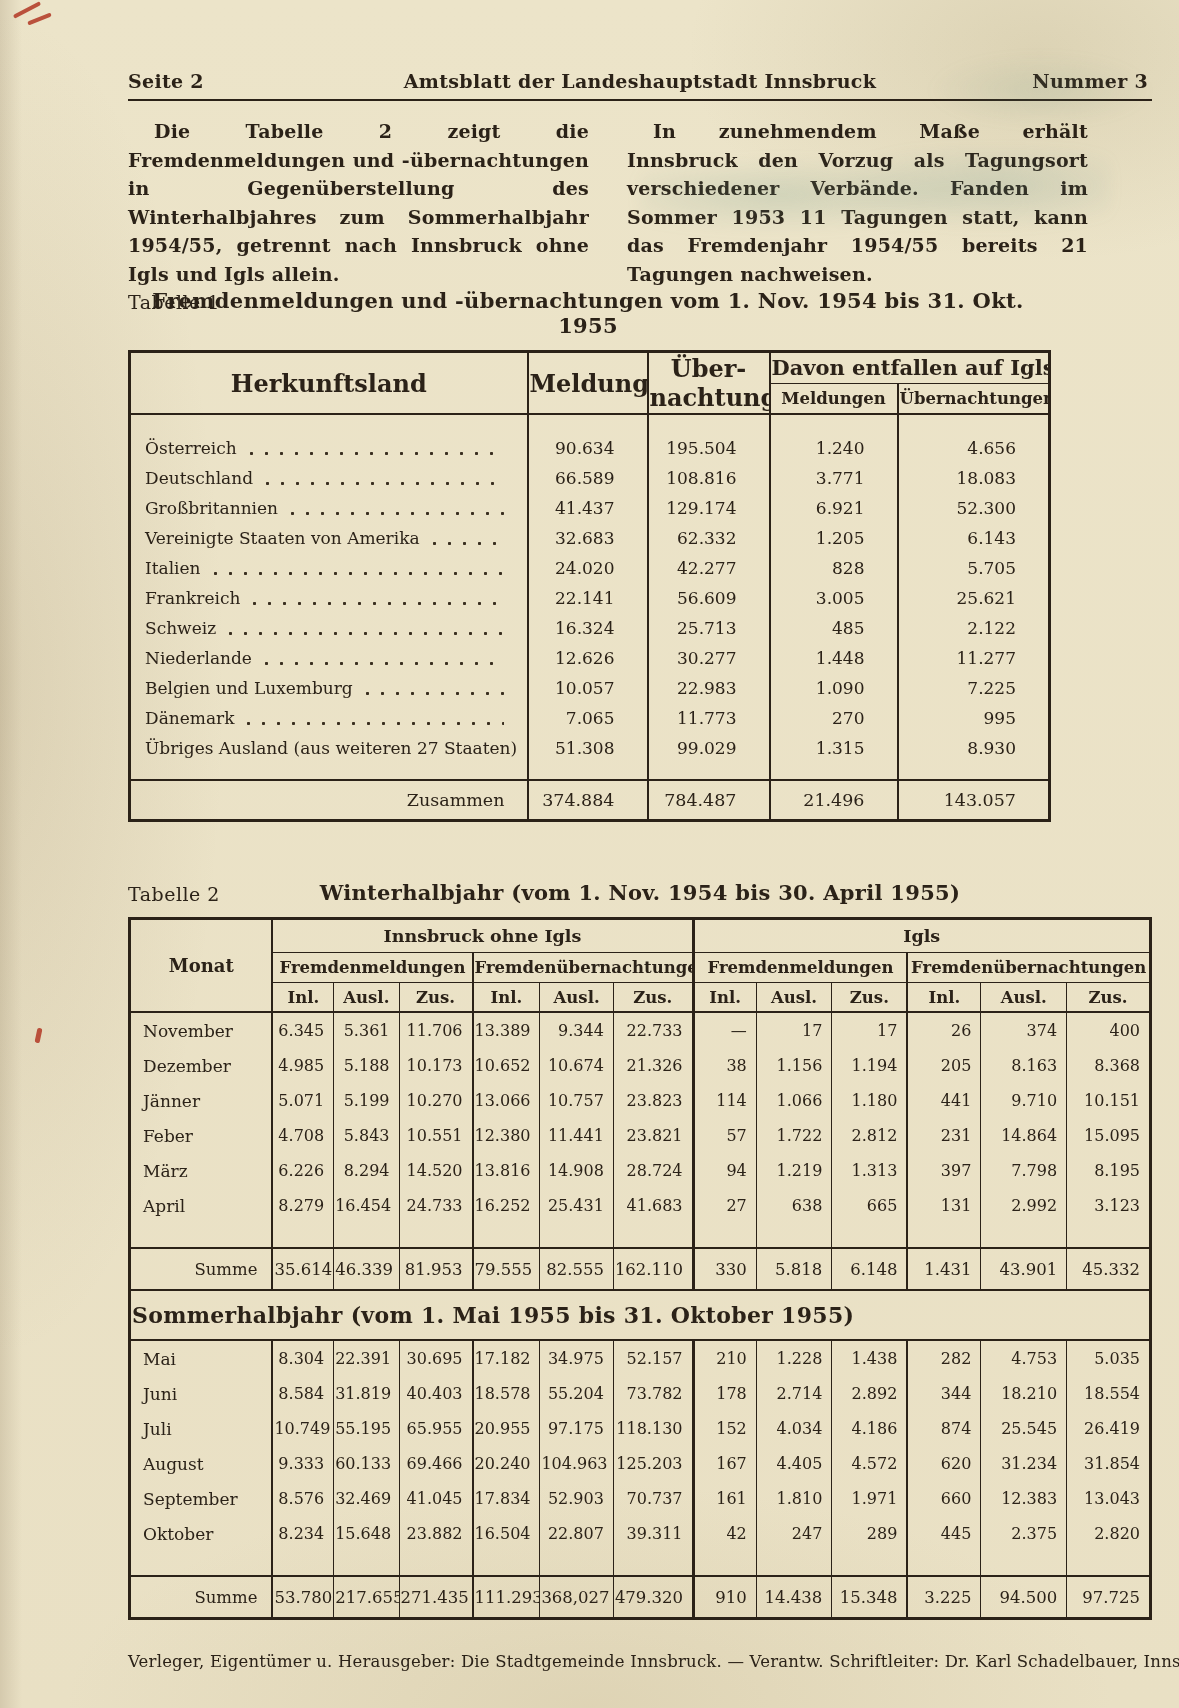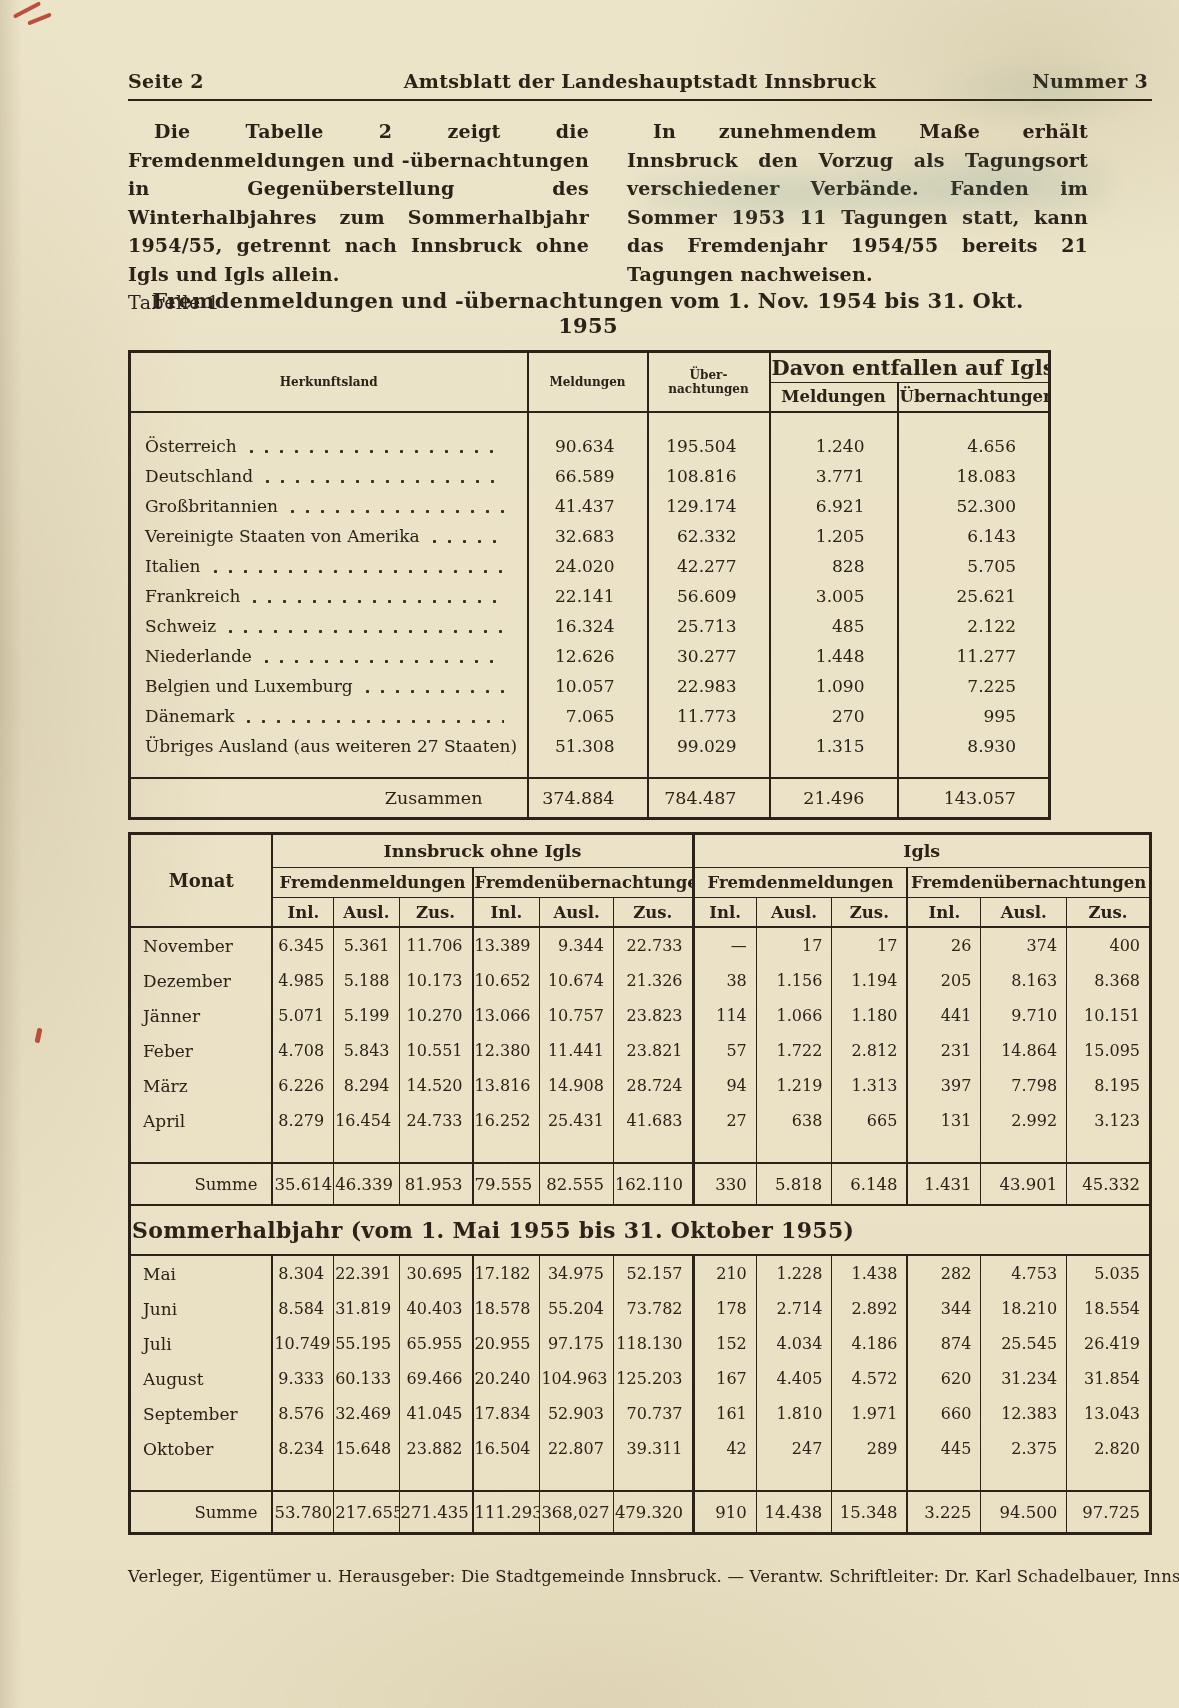--- a/index.html
+++ b/index.html
@@ -57,38 +57,38 @@
   .cap1{}
   .cap2{margin-top:58px;}
 
   
   table{border-collapse:collapse;table-layout:fixed;background:transparent;}
   th,td{font-weight:normal;overflow:hidden;white-space:nowrap;}
   th{font-weight:bold;}
 
   
   .t1{width:920px;margin-top:12px;border:3.5px solid #2b2218;}
-  .t1 thead th{font-size:12px;vertical-align:middle;}
+  .t1 thead th{font-size:24px;vertical-align:middle;}
   .t1 thead{border-bottom:2.5px solid #2b2218;}
   .t1 .bl{border-left:2px solid #2b2218;}
   .t1 .igls-group{border-bottom:1.8px solid #2b2218;font-size:21px;height:26px;}
   .t1 .sub{font-size:16.5px;height:26px;}
   .t1 th.h1{height:56px;}
   .t1 tbody td{height:28px;font-size:17px;}
   .t1 td.land{padding-left:14px;}
   .t1 .land-flex{display:flex;align-items:baseline;}
   .t1 .dots{flex:1;height:5px;margin:0 22px 2px 12px;align-self:flex-end;
     background-image:radial-gradient(circle at 2.5px 2.5px,#3a2f20 1.35px,transparent 1.7px);
     background-size:15px 5px;background-repeat:repeat-x;}
   .t1 td.num{text-align:right;padding-right:32px;}
   .t1 tr.sp-top td{height:16px;}
   .t1 tr.sp-bot td{height:14px;}
   .t1 tfoot{border-top:2.2px solid #2b2218;}
   .t1 tfoot td{height:36px;font-size:17.5px;}
-  .t1 tfoot .total-label{text-align:right;padding-right:44px;}
+  .t1 tfoot .total-label{text-align:right;padding-right:22px;}
 
   
   .t2{width:1024px;margin-top:12px;border:3.5px solid #2b2218;}
   .t2 th{font-size:16.5px;}
   .t2 .g1{height:30px;font-size:17.5px;}
   .t2 .g2{height:27px;border-bottom:1.8px solid #2b2218;}
   .t2 .g3{height:26px;border-bottom:2.6px solid #2b2218;}
   .t2 th.monat{font-size:18px;border-bottom:2.6px solid #2b2218;}
   .t2 .row1-under{border-bottom:1.8px solid #2b2218;}
   .t2 .bl-thin{border-left:1.6px solid #2b2218;}
@@ -310,20 +310,24 @@
       <tr>
         <td class="total-label">Zusammen</td>
         <td class="num bl">374.884</td>
         <td class="num bl">784.487</td>
         <td class="num bl">21.496</td>
         <td class="num bl">143.057</td>
       </tr>
     </tfoot>
   </table>
 
+  <div class="caption t2cap cap2">
+    <span class="cap-label">Tabelle 2</span>
+    <span class="cap-title">Winterhalbjahr (vom 1. Nov. 1954 bis 30. April 1955)</span>
+  </div>
 
   <table class="t2">
     <colgroup>
       <col style="width:140px">
       <col style="width:60px">
         <col style="width:64px">
         <col style="width:72px">
       <col style="width:66px">
         <col style="width:72px">
         <col style="width:78px">

